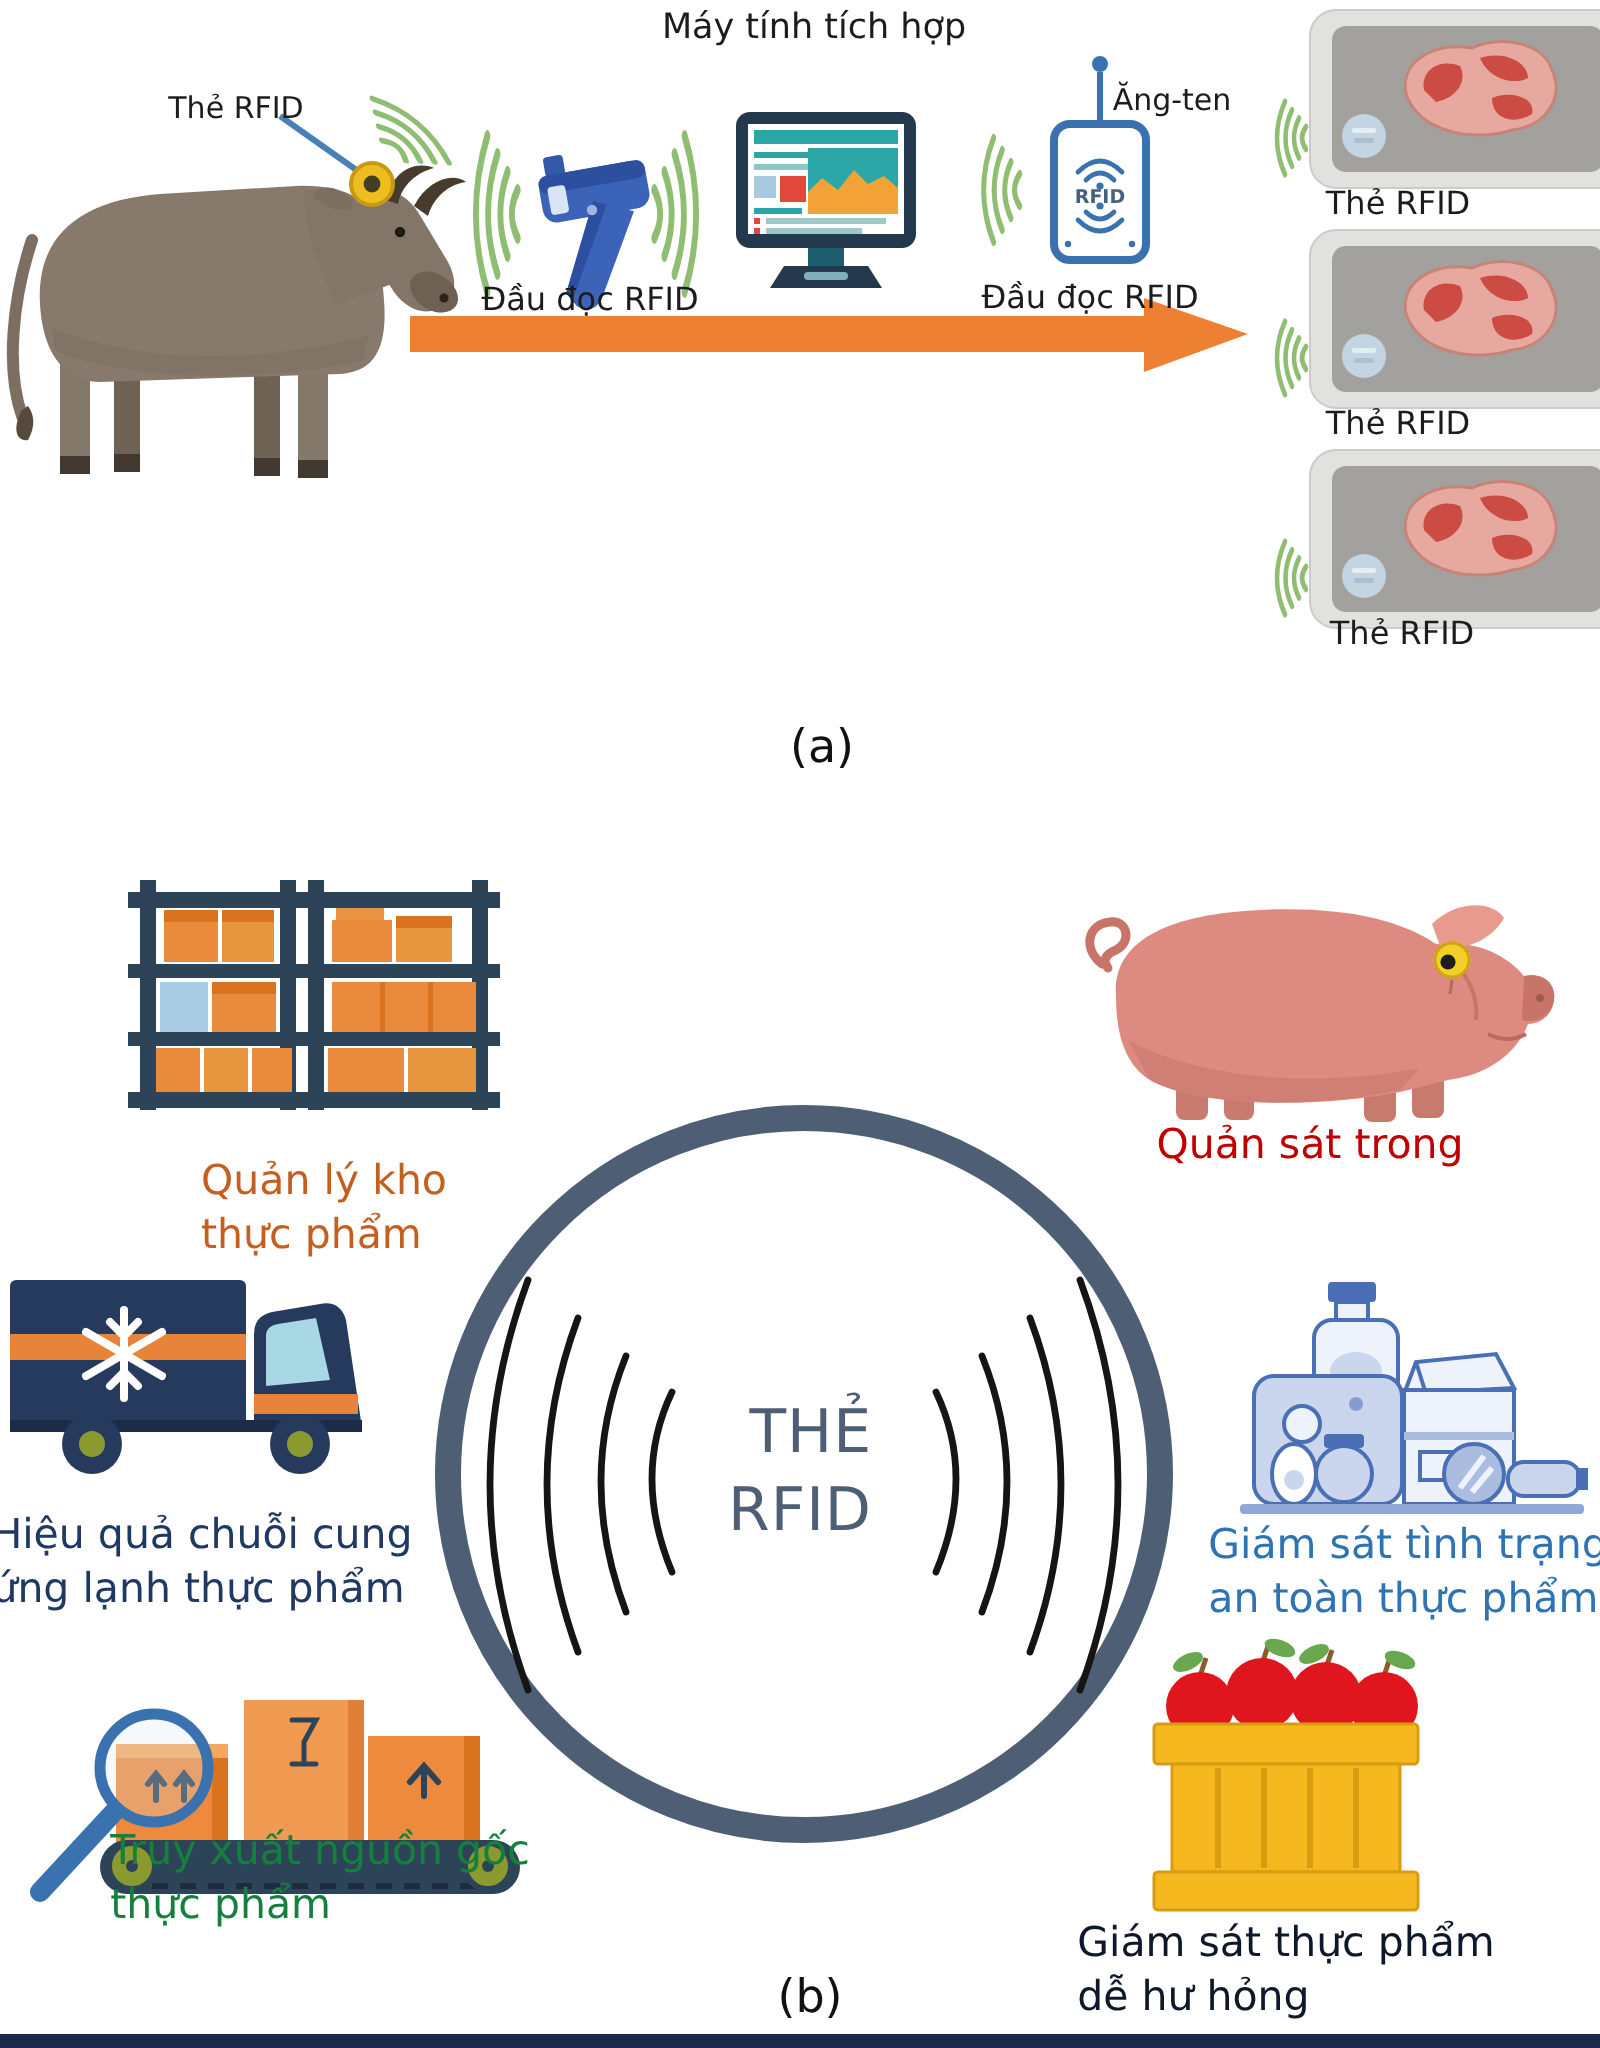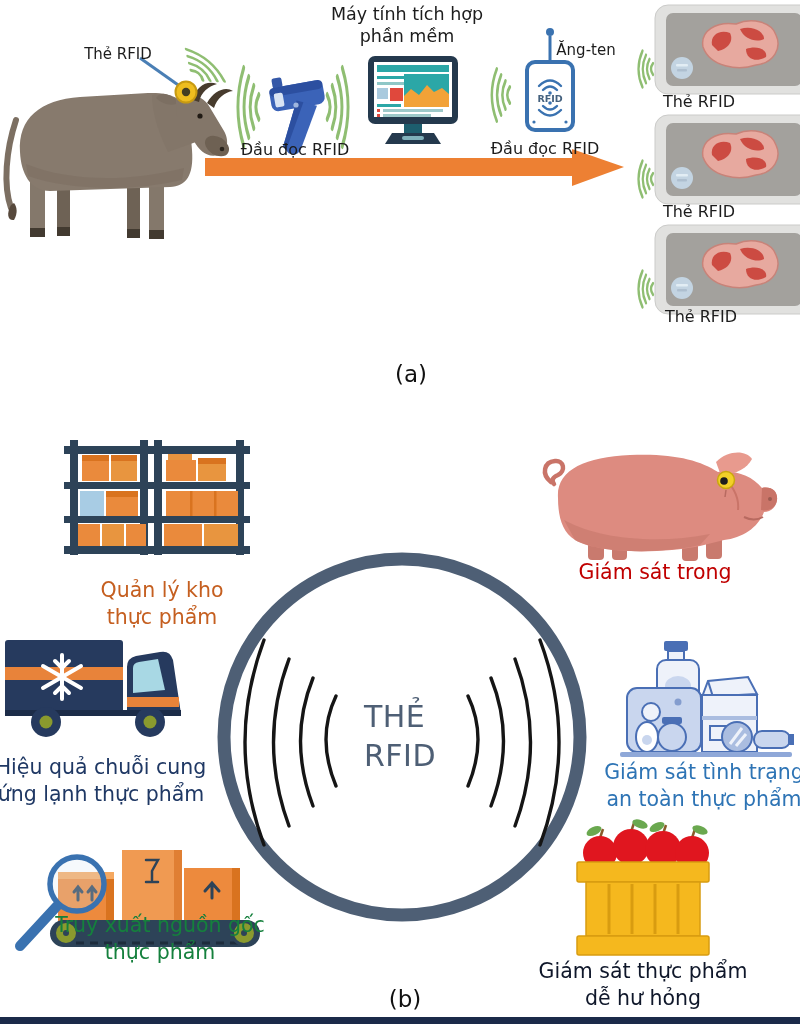--- a/index.html
+++ b/index.html
@@ -1,29 +1,29 @@
 <!DOCTYPE html>
 <html><head>
 <meta charset="utf-8">
 <style>
   html,body{margin:0;padding:0;}
   body{width:800px;height:1024px;background:#fff;overflow:hidden;position:relative;
        font-family:"DejaVu Sans",sans-serif;}
   .stage{position:absolute;left:0;top:0;width:800px;height:1024px;}
   svg{position:absolute;left:0;overflow:visible;}
-  .lbl{position:absolute;transform:translateX(-50%);text-align:center;color:#1c1c1c;
+  .lbl{position:absolute;transform:translateX(-50%);text-align:left;color:#1c1c1c;
        white-space:nowrap;line-height:1.25;}
   .lbl .ln{display:block;}
   .small{font-size:15px;}
   .mid{font-size:16px;}
   .comp{font-size:17.5px;line-height:22px;}
   .cap{font-size:23px;color:#111;}
   .uc{font-size:20.5px;line-height:27px;font-weight:500;}
   .center-txt{position:absolute;left:400px;top:697px;transform:translateX(-50%);
-       text-align:left;font-size:30px;line-height:39px;letter-spacing:.5px;}
+       text-align:right;font-size:30px;line-height:39px;letter-spacing:.5px;}
   .footer-strip{position:absolute;left:0;top:1017px;width:800px;height:7px;background:#1b2a49;}
 </style>
 </head>
 <body>
 
 <div class="stage">
 
 <svg width="800" height="400" viewBox="0 0 800 400" style="top:0">
   <defs>
     <g id="wr-def" fill="none">
@@ -325,40 +325,39 @@
     <line x1="655" y1="884" x2="655" y2="934" stroke="#d89c10" stroke-width="3"></line>
     <line x1="678" y1="884" x2="678" y2="934" stroke="#d89c10" stroke-width="3"></line>
     <rect x="577" y="936" width="132" height="19" rx="2" fill="#f5b81e" stroke="#d89c10" stroke-width="1.5"></rect>
   </g>
 </svg>
 
 <div class="lbl small" style="left:118px;top:45px">Thẻ RFID</div>
 <div class="lbl mid" style="left:295px;top:140px">Đầu đọc RFID</div>
 <div class="lbl comp" style="left:407px;top:3px">
   <span class="ln">Máy tính tích hợp</span>
-  <span class="ln">phần mềm</span>
 </div>
 <div class="lbl small" style="left:586px;top:41px">Ăng-ten</div>
 <div class="lbl mid" style="left:545px;top:139px">Đầu đọc RFID</div>
 <div class="lbl mid" style="left:699px;top:92px">Thẻ RFID</div>
 <div class="lbl mid" style="left:699px;top:202px">Thẻ RFID</div>
 <div class="lbl mid" style="left:701px;top:307px">Thẻ RFID</div>
 <div class="lbl cap" style="left:411px;top:360px">(a)</div>
 
 <div class="center-txt" style="color: rgb(78, 95, 117);">
   <span class="ln" style="display:block">THẺ</span>
   <span class="ln" style="display:block">RFID</span>
 </div>
 
 <div class="lbl uc" style="left: 162px; top: 553px; color: rgb(197, 95, 32); margin-top: 24px;">
   <span class="ln">Quản lý kho</span>
   <span class="ln">thực phẩm</span>
 </div>
 <div class="lbl uc" style="left: 655px; top: 559px; color: rgb(192, 0, 0);">
-  <span class="ln">Giám sát trong</span>
+  <span class="ln">Quản sát trong</span>
 </div>
 <div class="lbl uc" style="left: 101px; top: 754px; color: rgb(31, 56, 100);">
   <span class="ln">Hiệu quả chuỗi cung</span>
   <span class="ln">ứng lạnh thực phẩm</span>
 </div>
 <div class="lbl uc" style="left: 704px; top: 759px; color: rgb(46, 116, 181);">
   <span class="ln">Giám sát tình trạng</span>
   <span class="ln">an toàn thực phẩm</span>
 </div>
 <div class="lbl uc" style="left: 160px; top: 912px; color: #15803d;">

